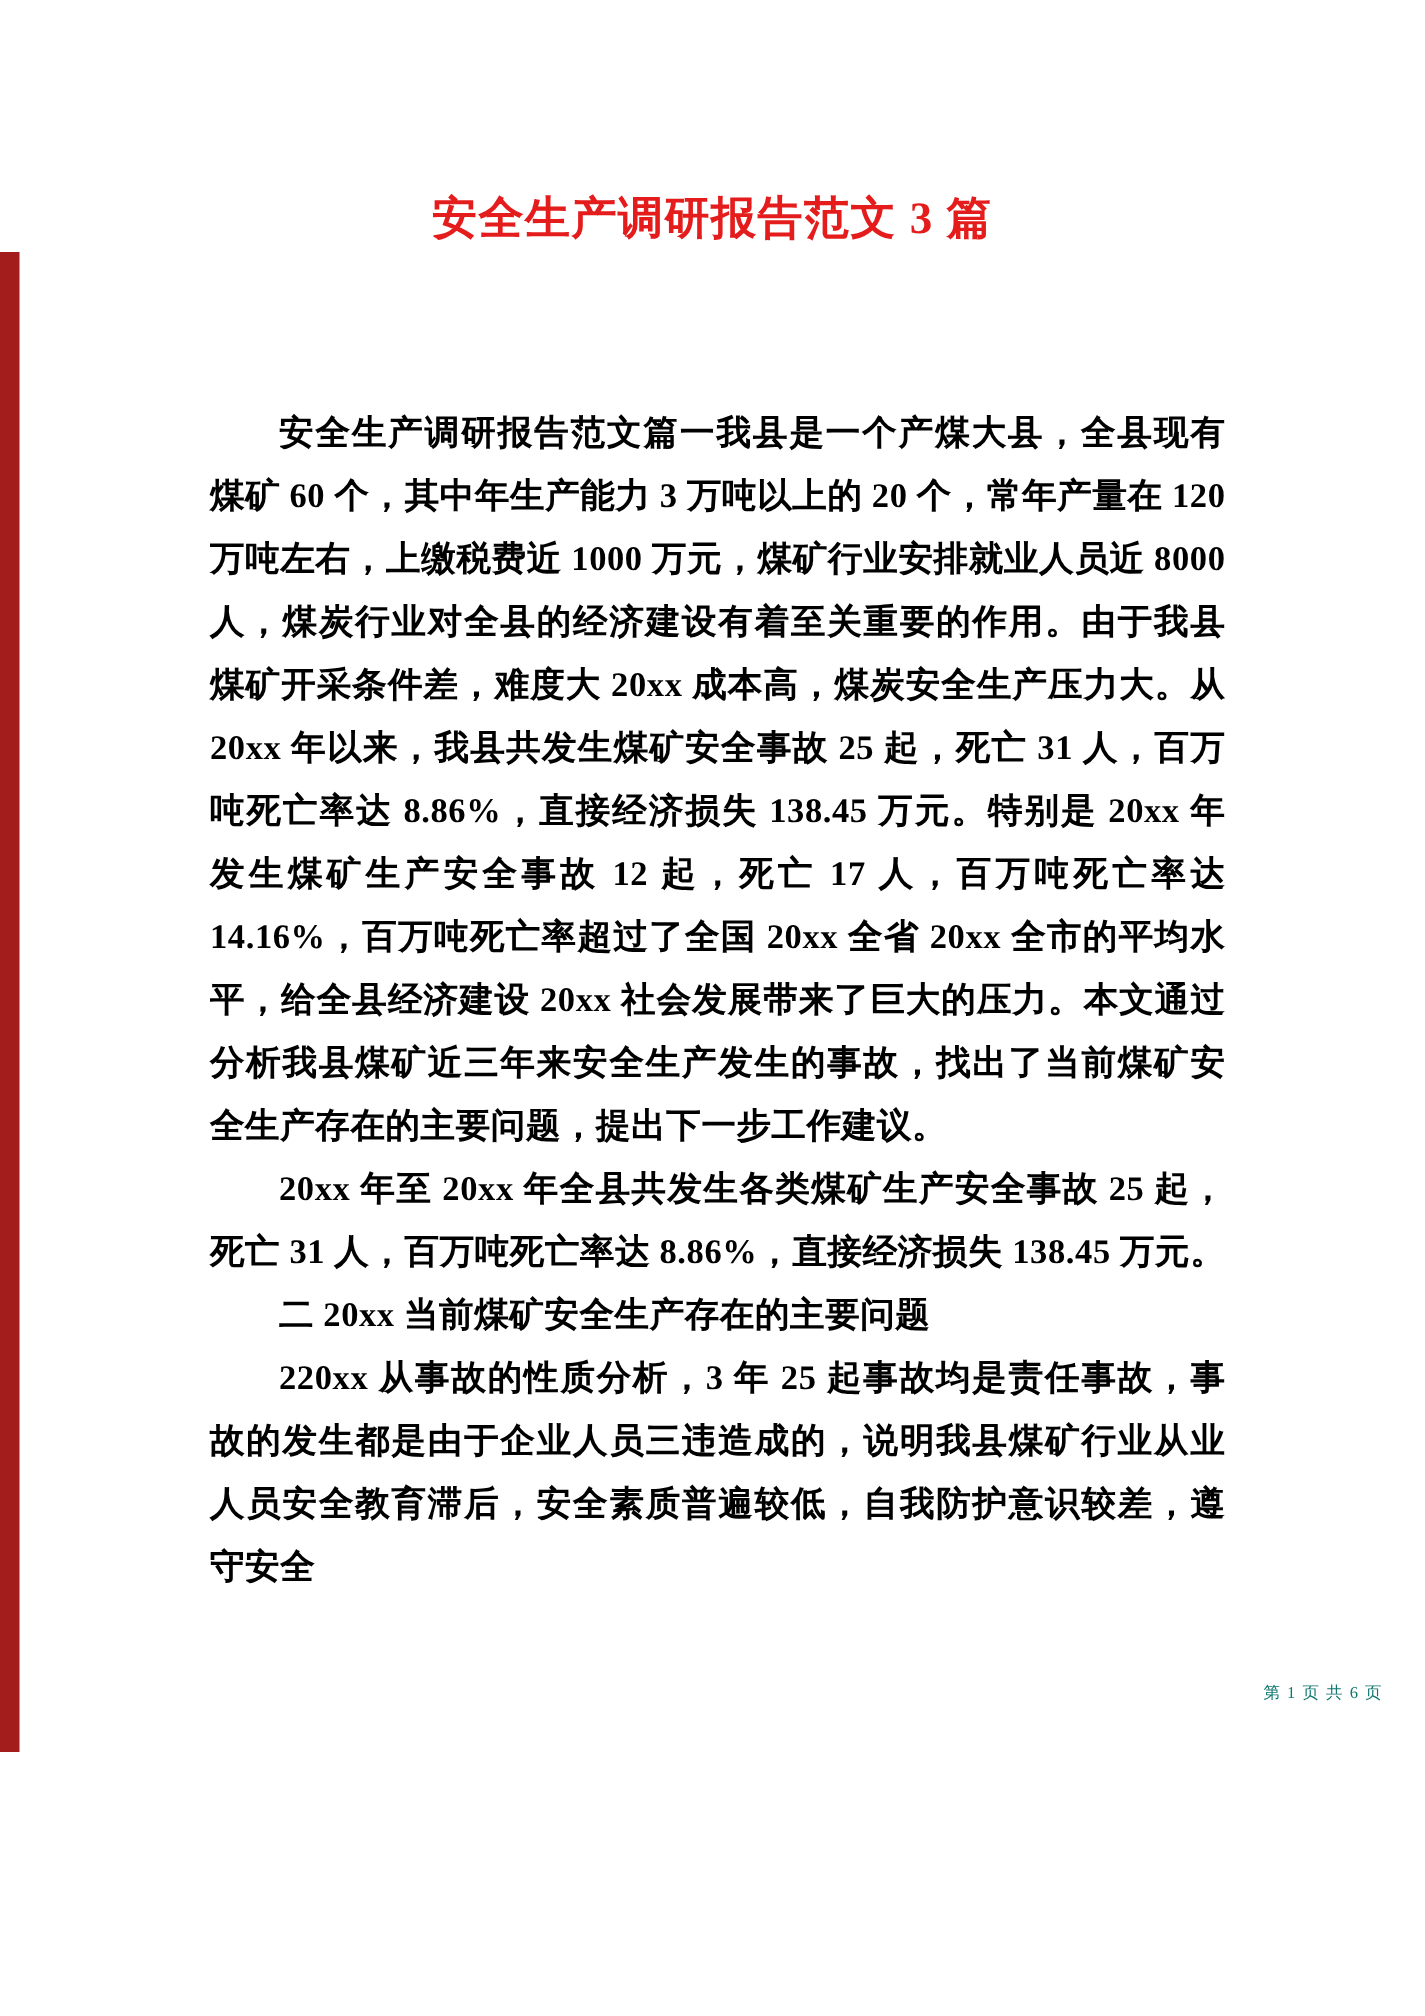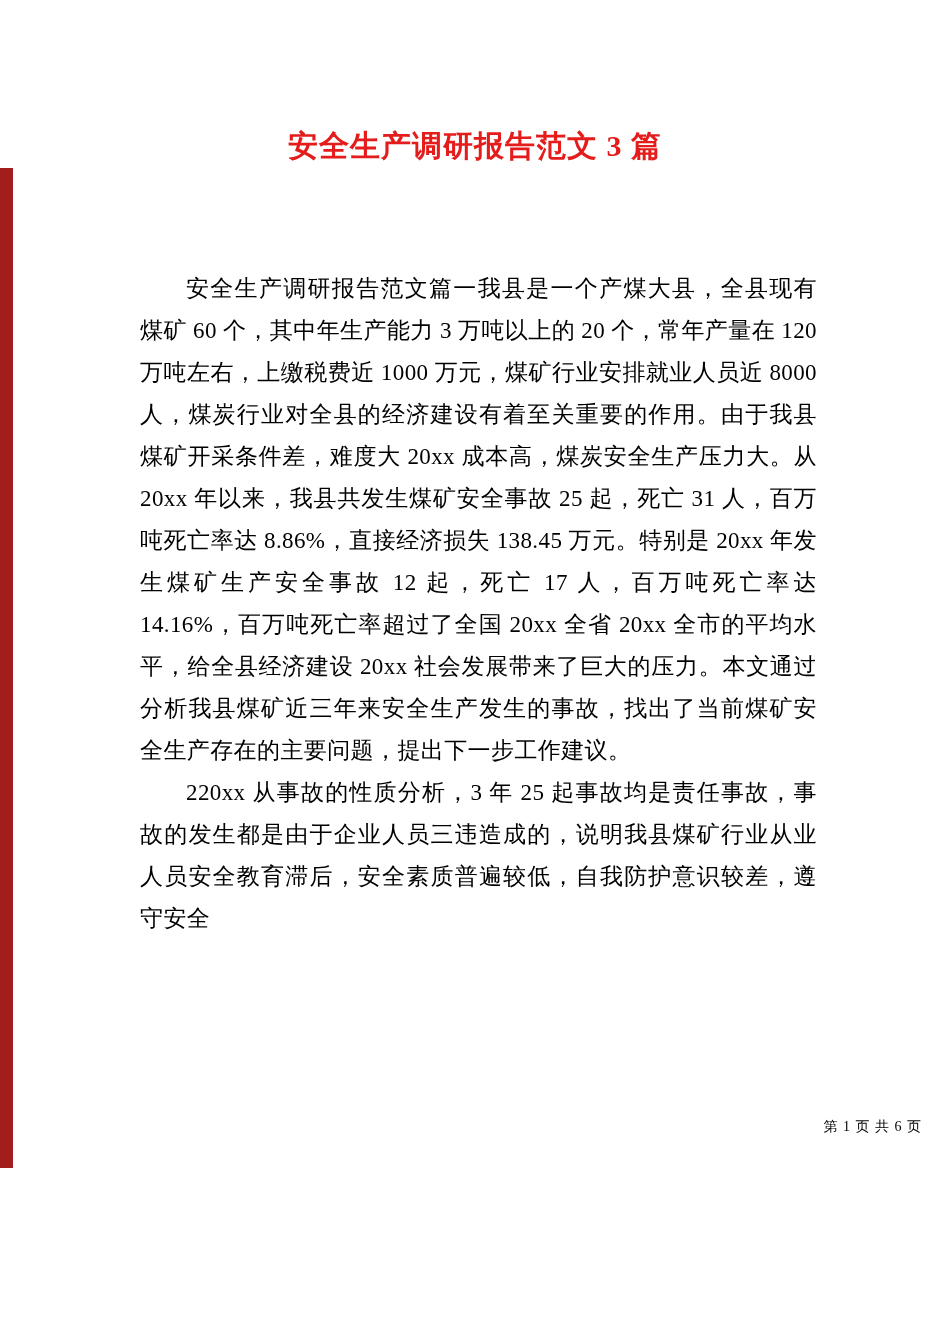--- a/index.html
+++ b/index.html
@@ -39,39 +39,42 @@
     padding: 0 133px 0 140px;
     font-size: 23px;
     line-height: 42px;
     letter-spacing: 0.4px;
     text-align: justify;
   }
   .doc-body p.para {
     margin: 0;
     padding: 0;
     text-indent: 2em;
+    font-weight: bold;
   }
   .page-footer {
     position: absolute;
     right: 28px;
     bottom: 32px;
-    font-size: 14px;
+    font-size: 11px;
     letter-spacing: 1px;
-    color: #000000;
+    color: #0f766e;
   }
 </style>
 </head>
 <body>
 
 <div class="page">
 
   <div class="accent-bar"></div>
 
   <h1 class="doc-title">安全生产调研报告范文 3 篇</h1>
 
   <div class="doc-body">
       <p class="para">安全生产调研报告范文篇一我县是一个产煤大县，全县现有煤矿 60 个，其中年生产能力 3 万吨以上的 20 个，常年产量在 120 万吨左右，上缴税费近 1000 万元，煤矿行业安排就业人员近 8000 人，煤炭行业对全县的经济建设有着至关重要的作用。由于我县煤矿开采条件差，难度大 20xx 成本高，煤炭安全生产压力大。从 20xx 年以来，我县共发生煤矿安全事故 25 起，死亡 31 人，百万吨死亡率达 8.86%，直接经济损失 138.45 万元。特别是 20xx 年发生煤矿生产安全事故 12 起，死亡 17 人，百万吨死亡率达 14.16%，百万吨死亡率超过了全国 20xx 全省 20xx 全市的平均水平，给全县经济建设 20xx 社会发展带来了巨大的压力。本文通过分析我县煤矿近三年来安全生产发生的事故，找出了当前煤矿安全生产存在的主要问题，提出下一步工作建议。</p>
+      <p class="para">20xx 年至 20xx 年全县共发生各类煤矿生产安全事故 25 起，死亡 31 人，百万吨死亡率达 8.86%，直接经济损失 138.45 万元。</p>
+      <p class="para">二 20xx 当前煤矿安全生产存在的主要问题</p>
       <p class="para">220xx 从事故的性质分析，3 年 25 起事故均是责任事故，事故的发生都是由于企业人员三违造成的，说明我县煤矿行业从业人员安全教育滞后，安全素质普遍较低，自我防护意识较差，遵守安全</p>
     </div>
 
   <div class="page-footer">第 1 页 共 6 页</div>
 
 </div>
 
 </body></html>

